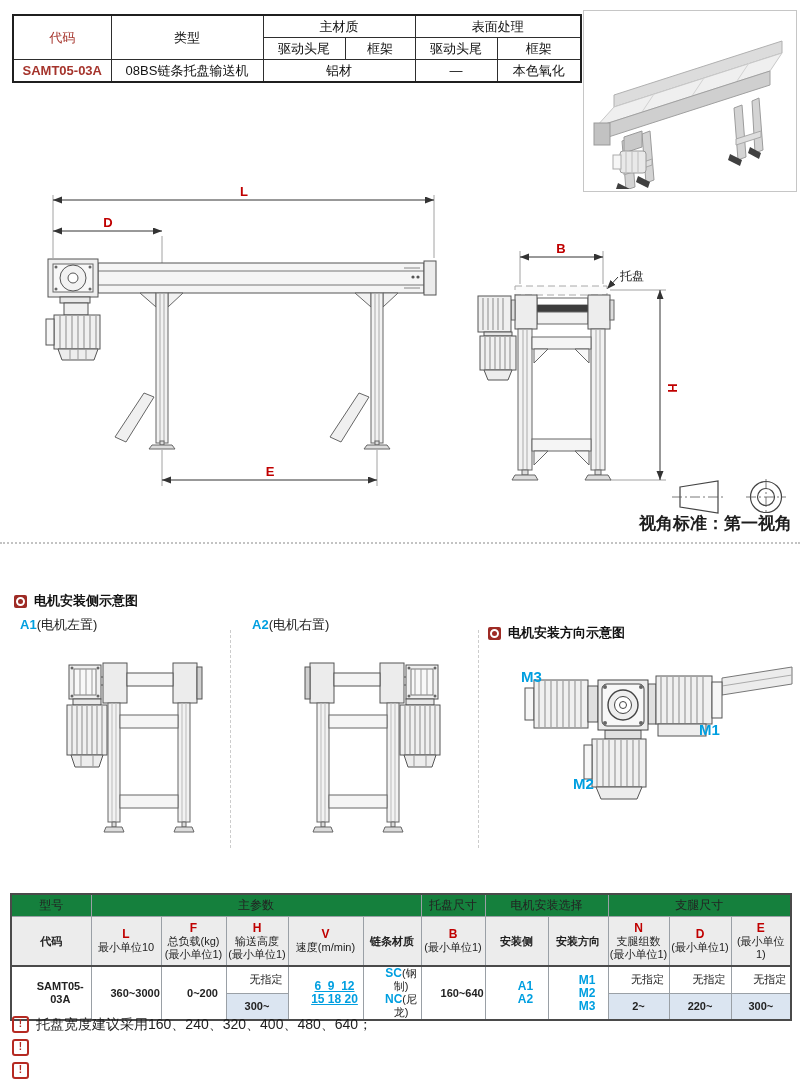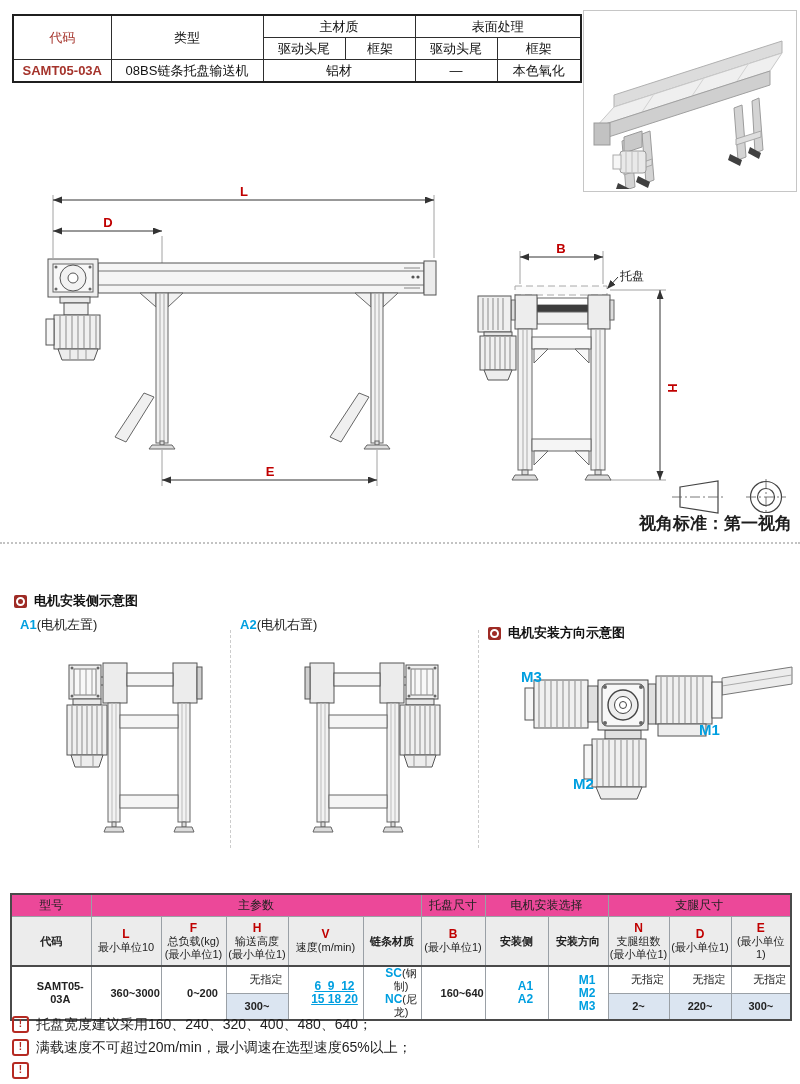--- a/index.html
+++ b/index.html
@@ -29,21 +29,21 @@
   
   .sec{position:absolute;display:flex;align-items:center;gap:7px;font-size:13px;font-weight:bold;color:#111;margin-top:16px;}
   .sq{width:13px;height:13px;background:#9e2b25;border-radius:2px;display:flex;align-items:center;justify-content:center;flex:0 0 auto;}
   .ring{width:5px;height:5px;border:2px solid #fff;border-radius:50%;}
   .albl{position:absolute;font-size:13px;color:#222;}
   .blue{color:#009fe0;font-weight:bold;}
 
   
   .spec{position:absolute;left:10px;top:893px;width:780px;border:2px solid #4a4a4a;table-layout:fixed;background:#fff;}
   .spec td{border:1px solid #9aa0a6;text-align:center;vertical-align:middle;padding:0 1px;font-size:11px;color:#222;line-height:13px;}
-  .spec tr.gh td{background:#ec4899;height:21px;font-size:12px;}
+  .spec tr.gh td{background:#15803d;height:21px;font-size:12px;}
   .spec tr.ch td{background:#ececec;height:48px;border-bottom:2px solid #4a4a4a;}
   .rl{color:#c00000;font-weight:bold;font-size:12px;display:block;}
   .dr{color:#9c3732;font-weight:bold;font-size:12px;}
   .spec tr.d1 td{height:21px;background:#fff;padding-left:19px;}
   .spec tr.d2 td{height:21px;background:#dbe5f1;}
   .spec td.sp{background:linear-gradient(to bottom,#ffffff 50%,#dbe5f1 50%);}
   .bv{color:#009fe0;font-weight:bold;font-size:12px;}
   .pre{white-space:pre;text-decoration:underline;}
 
   
@@ -295,21 +295,21 @@
 <div class="sec" style="left:488px;top:608px">
   <span class="sq">
       <span class="ring"></span>
     </span>
   <span>电机安装方向示意图</span>
 </div>
 
 <div class="albl" style="left:20px;top:616px">
   <span class="blue">A1</span><span>(电机左置)</span>
 </div>
-<div class="albl" style="left:240px;top:616px">
+<div class="albl" style="left:252px;top:616px">
   <span class="blue">A2</span><span>(电机右置)</span>
 </div>
 
 <div class="vdash" style="left:230px;top:630px;height:218px"></div>
 <div class="vdash" style="left:478px;top:630px;height:218px"></div>
 
 <svg class="svgabs" style="left:25px;top:655px" width="435" height="195" viewBox="0 0 435 195">
   <g id="stand-a">
     <rect x="78" y="8" width="24" height="40" fill="#ececec" stroke="#555"></rect>
     <rect x="148" y="8" width="24" height="40" fill="#ececec" stroke="#555"></rect>
@@ -487,18 +487,17 @@
 </tbody>
   </table>
 
 <div class="notes">
   <div class="note">
     <span class="ni">!</span>
     <span>托盘宽度建议采用160、240、320、400、480、640；</span>
   </div>
   <div class="note">
     <span class="ni">!</span>
-    <span>满载速度不可超过20m/min，最小调速在选型速度65%以上；</span>
   </div>
   <div class="note">
     <span class="ni">!</span>
   </div>
 </div>
 
 </body></html>

